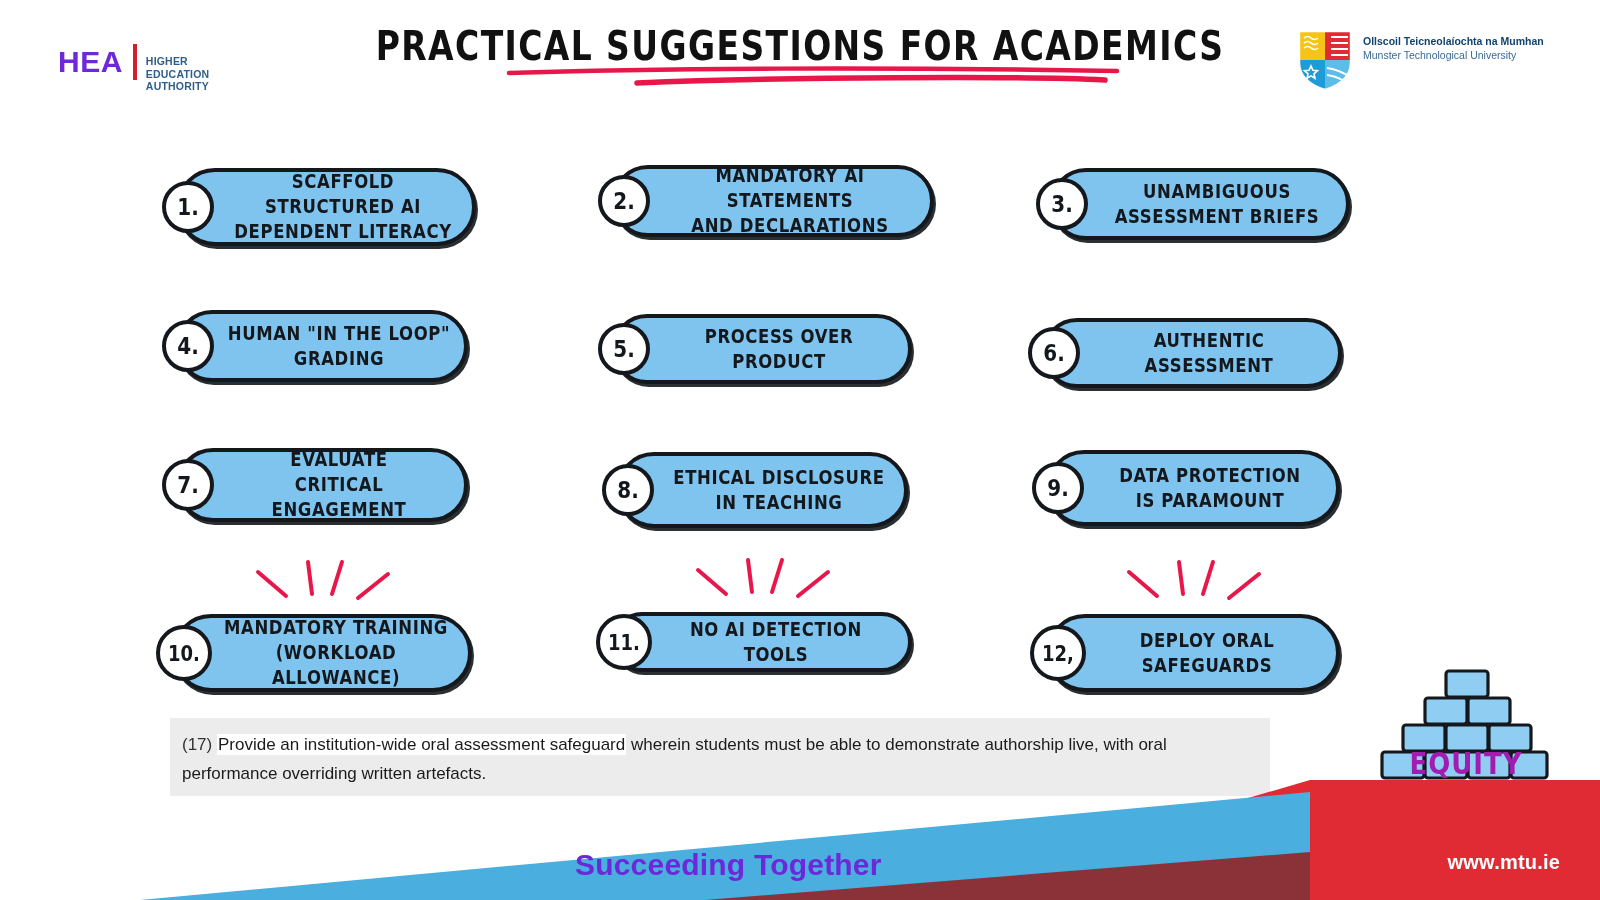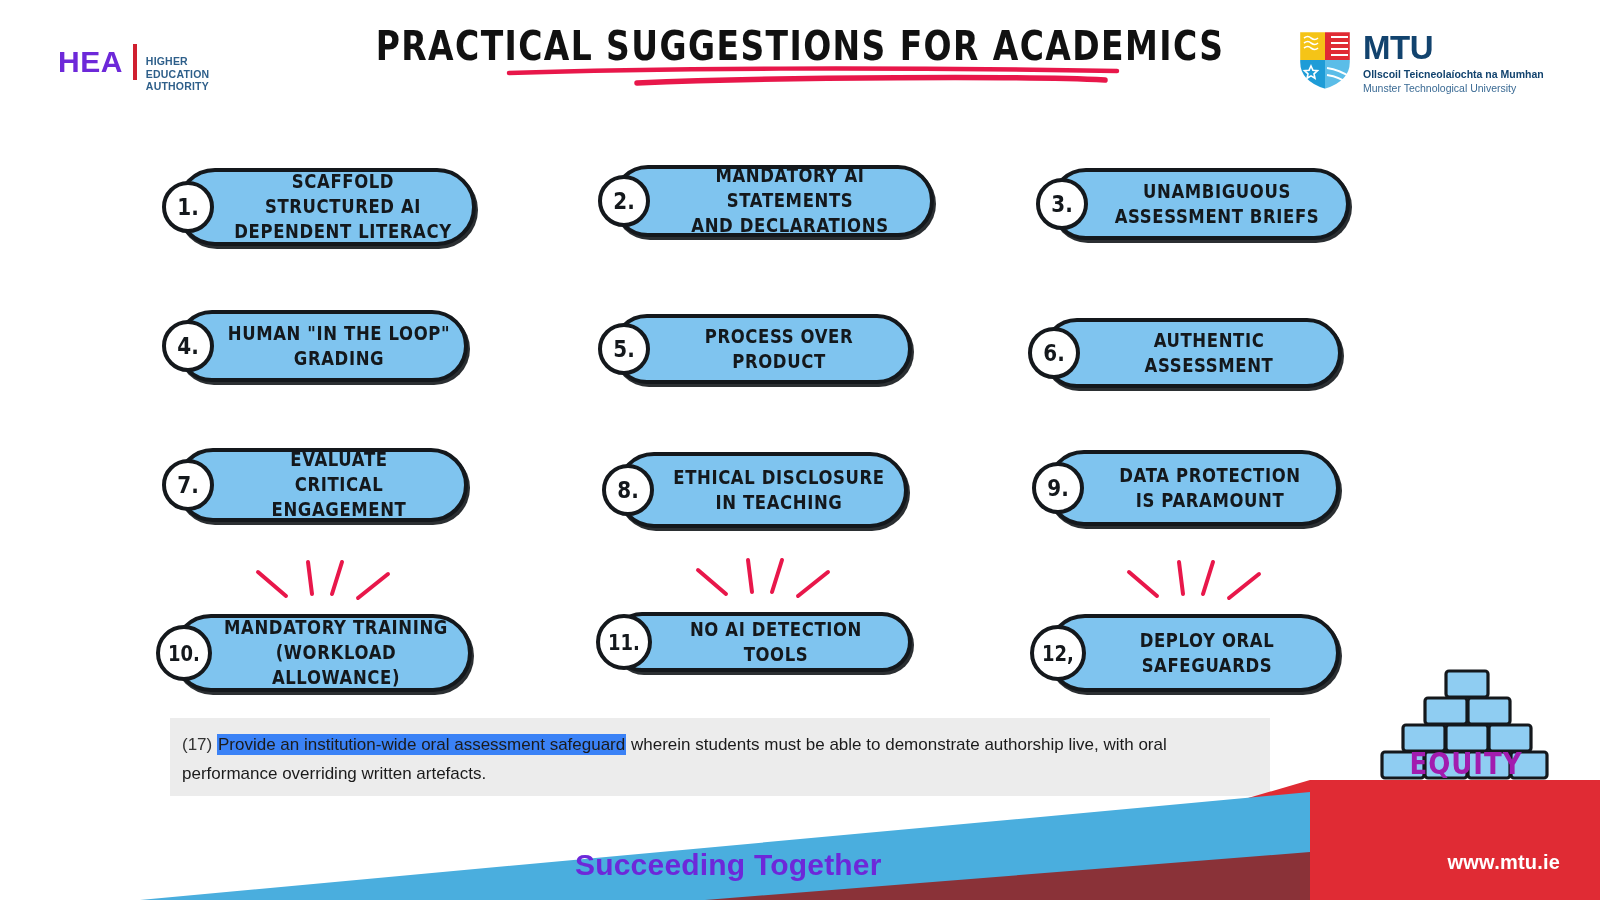--- a/index.html
+++ b/index.html
@@ -96,21 +96,21 @@
     position:absolute;left:170px;top:718px;width:1100px;height:78px;
     background:#ececec;
     box-sizing:border-box;
     padding:12px 16px 0 12px;
   }
   #quote-line{
     font-family:"Liberation Sans",sans-serif;
     font-size:17px;line-height:1.72;color:#1b1b1b;
   }
   .qnum{color:#333;}
-  .hl{background:#3b82f6;padding:1px 1px;}
+  .hl{background:#ffffff;padding:1px 1px;}
 
   
   #equity{position:absolute;left:1368px;top:668px;width:190px;height:120px;}
   #equity-label{
     position:absolute;left:1371px;top:748px;width:190px;text-align:center;
     font-family:"DejaVu Sans",sans-serif;font-weight:700;font-size:26px;
     letter-spacing:1px;color:#a21caf;
   }
   #equity-label span{display:inline-block;transform:scaleY(1.18);}
 
@@ -175,21 +175,20 @@
         </g>
         <path d="M15,38 l1.9,4.2 4.6,.5 -3.5,3.1 1,4.5 -4,-2.4 -4,2.4 1,-4.5 -3.5,-3.1 4.6,-.5 Z" fill="none" stroke="#ffffff" stroke-width="1.6"></path>
         <g stroke="#ffffff" stroke-width="1.8" fill="none">
           <path d="M31,40 q14,2 26,11"></path>
           <path d="M31,47 q13,2 24,10"></path>
         </g>
       </g>
       <path d="M3,3 H55 V34 C55,50 42,58 29,62 C16,58 3,50 3,34 Z" fill="none" stroke="#ffffff" stroke-width="2.4"></path>
     </svg>
     <div id="mtu-text">
-      <div id="mtu-name">MTU</div>
       <div id="mtu-ga">Ollscoil Teicneolaíochta na Mumhan</div>
       <div id="mtu-en">Munster Technological University</div>
     </div>
   </div>
 </div>
 
 <div id="grid">
     <div class="pill-cell" style="left: 176px; top: 168px; width: 300px;">
       <div class="pill" style="width:300px;height:78px;">
         <div class="badge">

